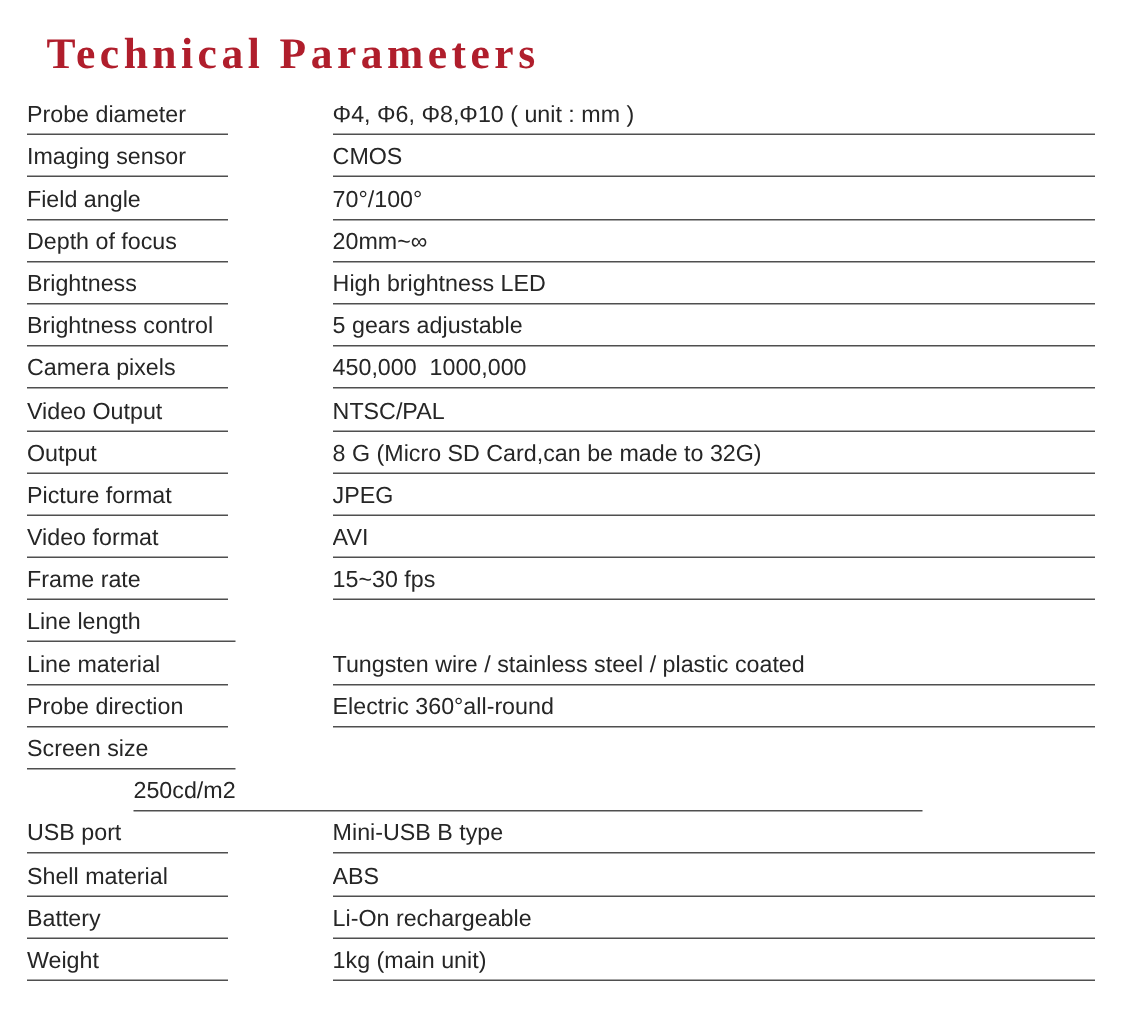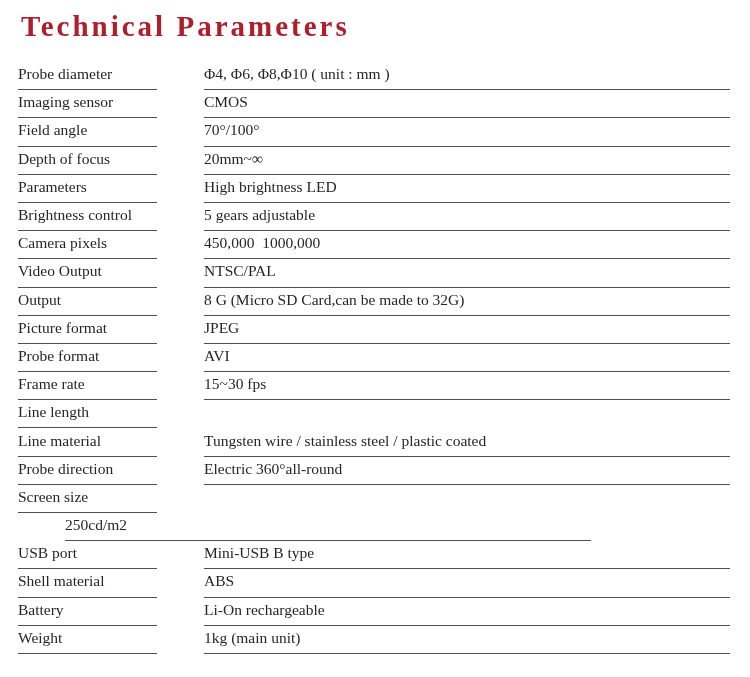--- a/index.html
+++ b/index.html
@@ -12,49 +12,48 @@
     width: 750px;
     height: 677px;
     background: #ffffff;
     overflow: hidden;
     font-family: "Liberation Sans", "DejaVu Sans", sans-serif;
   }
   .title {
     position: absolute;
     left: 21px;
     top: 10px;
-    margin: 0;
+    margin: 10px;
     font-family: "Liberation Serif", "DejaVu Serif", serif;
     font-weight: bold;
     font-size: 29px;
     letter-spacing: 3px;
     color: var(--accent, #b01e2c);
     white-space: nowrap;
   }
   .table {
     position: absolute;
     left: 18px;
     top: 62px;
     width: 712px;
   }
   .row {
     display: flex;
     height: 28.2px;
   }
   .cell {
     display: flex;
-    align-items: center;
+    align-items: flex-end;
     border-bottom: 1px solid var(--line, #4f4f4f);
     box-sizing: border-box;
     overflow: hidden;
-    font-family: Liberation Serif, serif;
   }
   .cell-label { width: 139px; }
   .cell-gap   { width: 47px; height: 100%; }
-  .cell-value { width: 526px; }
+  .cell-value { width: 526px; margin-left: 24px; }
   .cell span {
     display: block;
     padding-bottom: 3px;
     font-size: 15.5px;
     line-height: 18px;
     color: var(--text, #262626);
     white-space: pre;
   }
 </style>
 </head>
@@ -94,21 +93,21 @@
         <div class="cell cell-label">
           <span>Depth of focus</span>
         </div>
         <div class="cell-gap"></div>
         <div class="cell cell-value">
           <span>20mm~∞</span>
         </div>
       </div>
       <div class="row">
         <div class="cell cell-label">
-          <span>Parameters</span>
+          <span>Brightness</span>
         </div>
         <div class="cell-gap"></div>
         <div class="cell cell-value">
           <span>High brightness LED</span>
         </div>
       </div>
       <div class="row">
         <div class="cell cell-label">
           <span>Brightness control</span>
         </div>
@@ -148,21 +147,21 @@
         <div class="cell cell-label">
           <span>Picture format</span>
         </div>
         <div class="cell-gap"></div>
         <div class="cell cell-value">
           <span>JPEG</span>
         </div>
       </div>
       <div class="row">
         <div class="cell cell-label">
-          <span>Probe format</span>
+          <span>Video format</span>
         </div>
         <div class="cell-gap"></div>
         <div class="cell cell-value">
           <span>AVI</span>
         </div>
       </div>
       <div class="row">
         <div class="cell cell-label">
           <span>Frame rate</span>
         </div>

